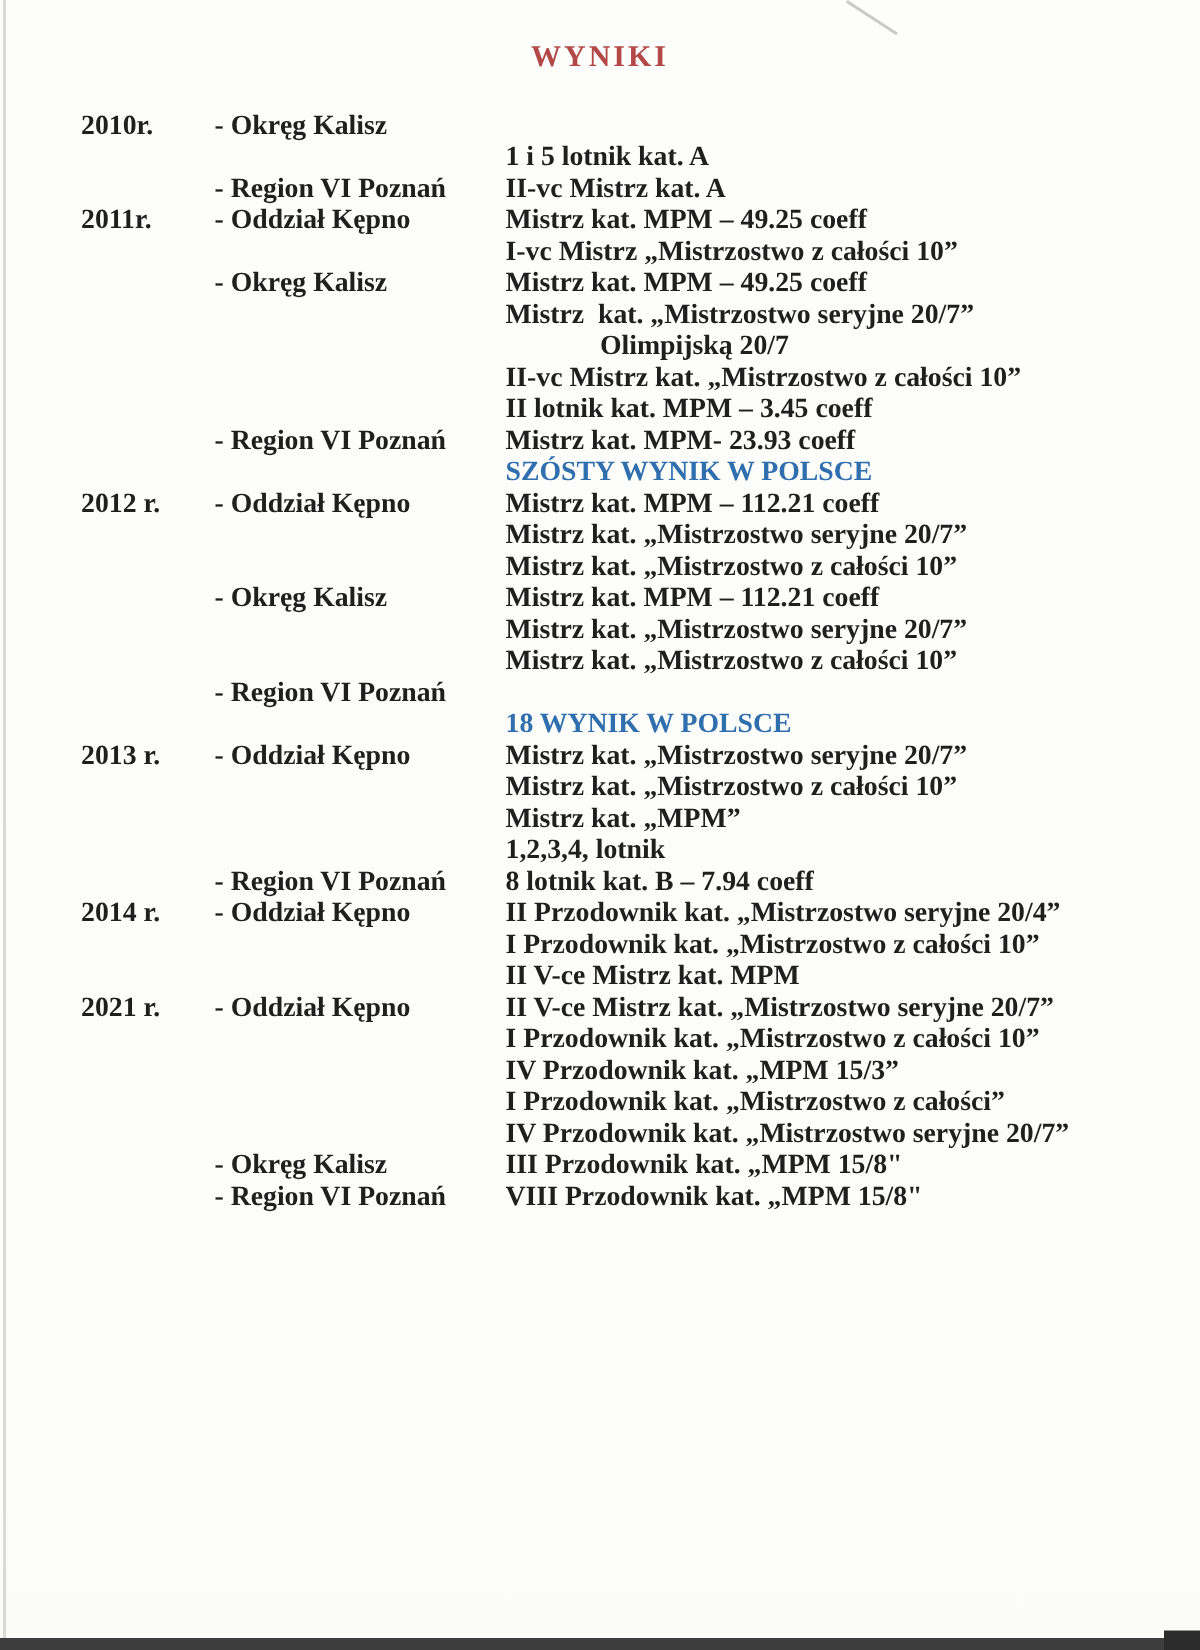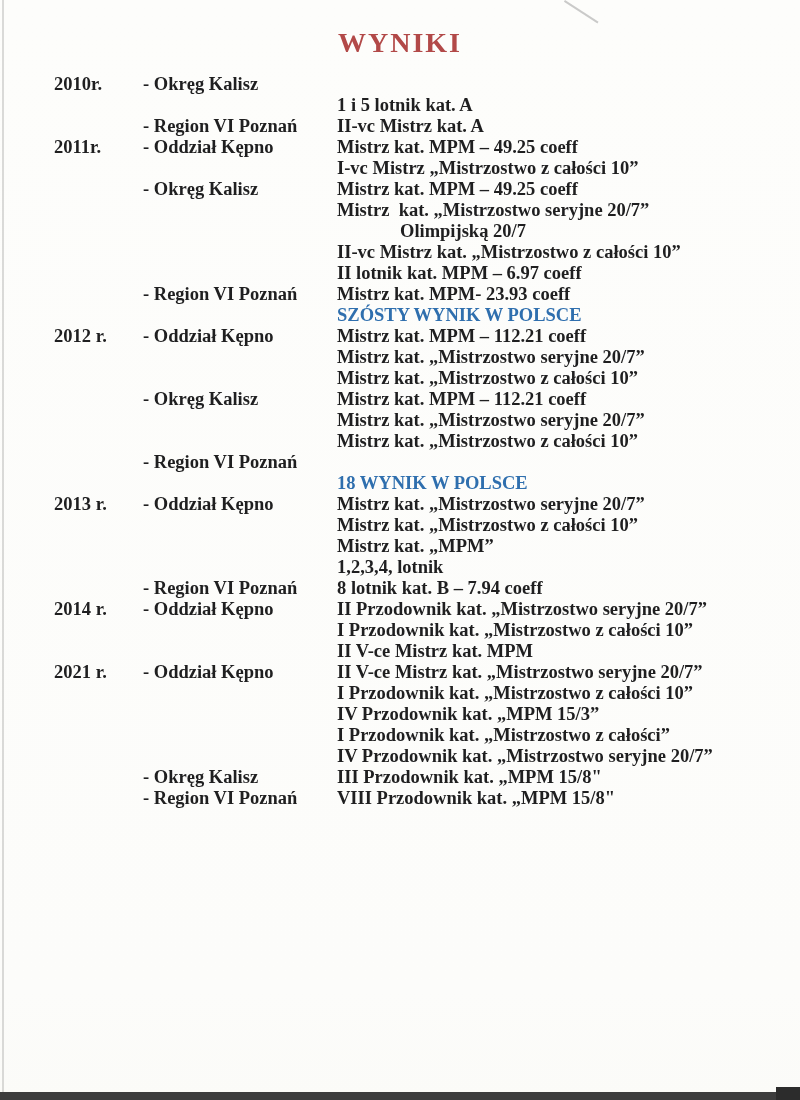--- a/index.html
+++ b/index.html
@@ -16,21 +16,21 @@
     color: #1f1f20;
     overflow: hidden;
   }
 
   .title {
     position: absolute;
     top: 27px;
     left: 0;
     width: 100%;
     text-align: center;
-    font-size: 28px;
+    font-size: 20px;
     letter-spacing: 2px;
     margin: 0;
   }
 
   .results-table {
     position: absolute;
     top: 74px;
     left: 54px;
     width: 720px;
   }
@@ -126,21 +126,21 @@
         <span class="cell result indent">Olimpijską 20/7</span>
       </div>
       <div class="row">
         <span class="cell year"></span>
         <span class="cell region"></span>
         <span class="cell result">II-vc Mistrz kat. „Mistrzostwo z całości 10”</span>
       </div>
       <div class="row">
         <span class="cell year"></span>
         <span class="cell region"></span>
-        <span class="cell result">II lotnik kat. MPM – 6.97 coeff</span>
+        <span class="cell result">II lotnik kat. MPM – 3.45 coeff</span>
       </div>
       <div class="row">
         <span class="cell year"></span>
         <span class="cell region">- Region VI Poznań</span>
         <span class="cell result">Mistrz kat. MPM- 23.93 coeff</span>
       </div>
       <div class="row">
         <span class="cell year"></span>
         <span class="cell region"></span>
         <span class="cell result" style="color: rgb(47, 111, 174);">SZÓSTY WYNIK W POLSCE</span>
@@ -205,21 +205,21 @@
         <span class="cell result">1,2,3,4, lotnik</span>
       </div>
       <div class="row">
         <span class="cell year"></span>
         <span class="cell region">- Region VI Poznań</span>
         <span class="cell result">8 lotnik kat. B – 7.94 coeff</span>
       </div>
       <div class="row">
         <span class="cell year">2014 r.</span>
         <span class="cell region">- Oddział Kępno</span>
-        <span class="cell result">II Przodownik kat. „Mistrzostwo seryjne 20/7”</span>
+        <span class="cell result">II Przodownik kat. „Mistrzostwo seryjne 20/4”</span>
       </div>
       <div class="row">
         <span class="cell year"></span>
         <span class="cell region"></span>
         <span class="cell result">I Przodownik kat. „Mistrzostwo z całości 10”</span>
       </div>
       <div class="row">
         <span class="cell year"></span>
         <span class="cell region"></span>
         <span class="cell result">II V-ce Mistrz kat. MPM</span>

